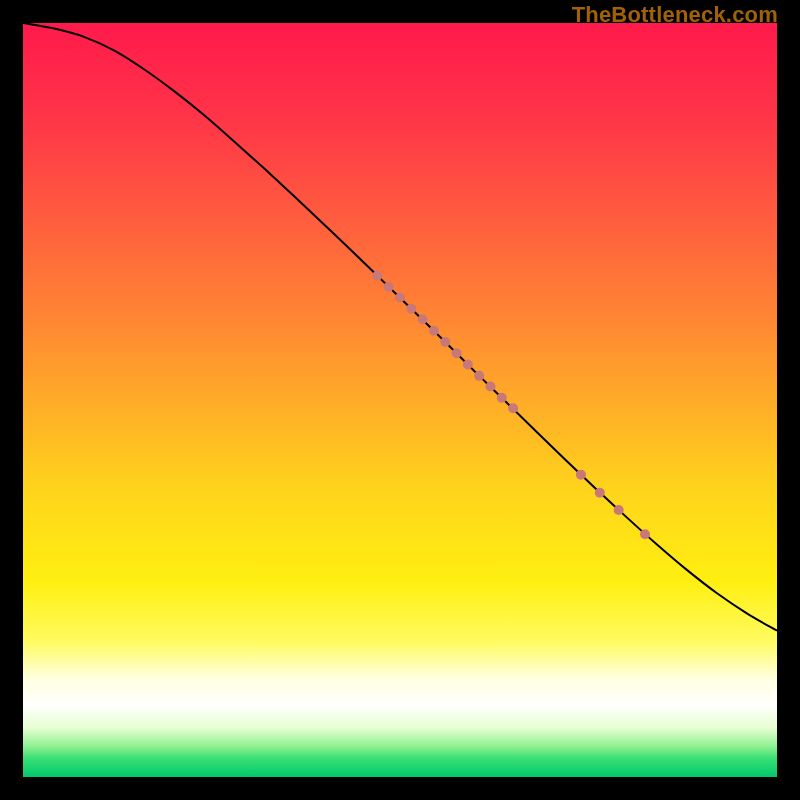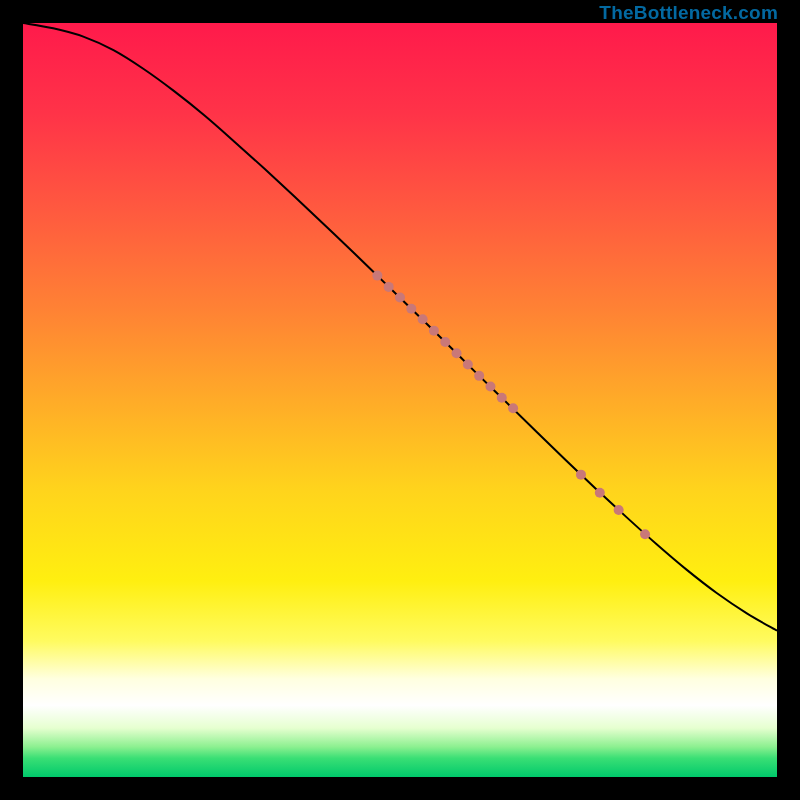--- a/index.html
+++ b/index.html
@@ -21,22 +21,22 @@
     position: absolute;
     left: 23px;
     top: 23px;
     width: 754px;
     height: 754px;
   }
   .watermark {
     position: absolute;
     top: 2px;
     right: 22px;
-    color: #0369a1;
-    font-size: 19px;
+    color: #a16207;
+    font-size: 22px;
     font-weight: 600;
     letter-spacing: 0.2px;
     user-select: none;
     text-align: center;
   }
 </style>
 </head>
 <body>
 <div class="frame">
 

